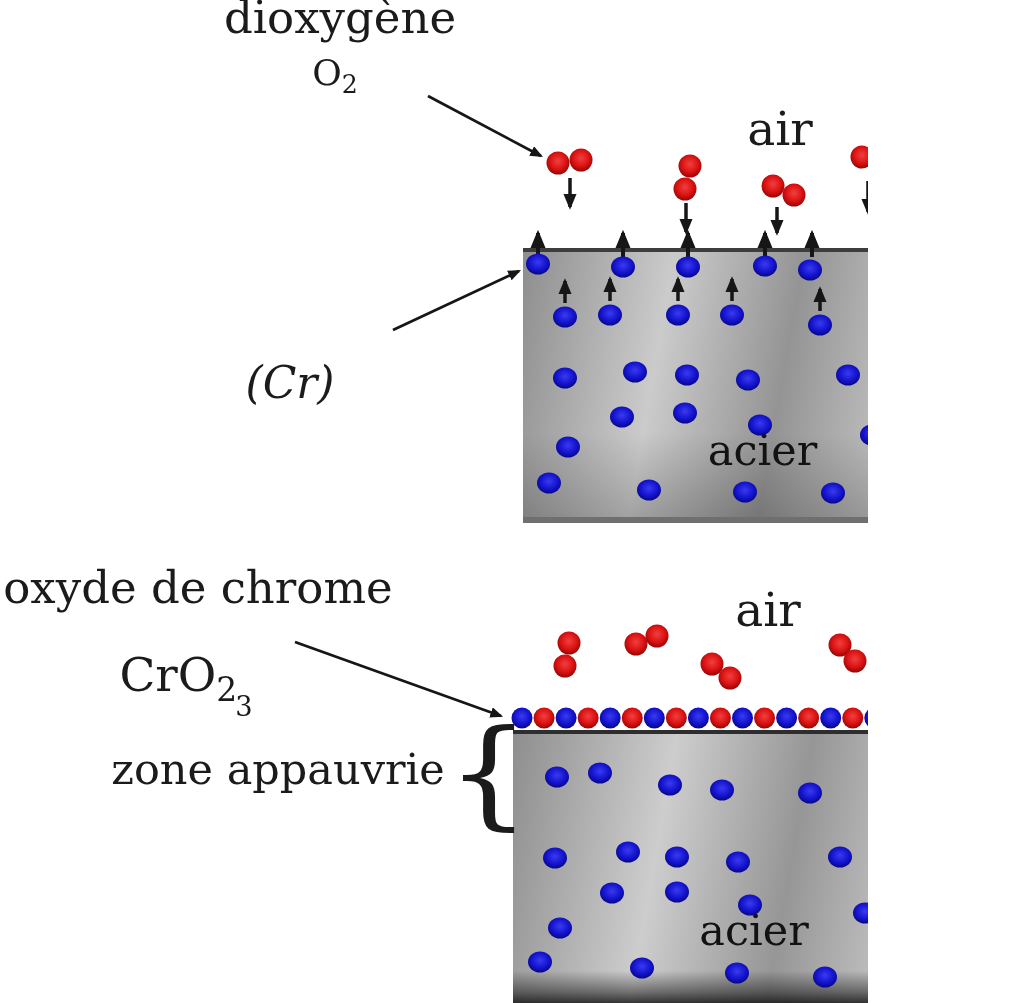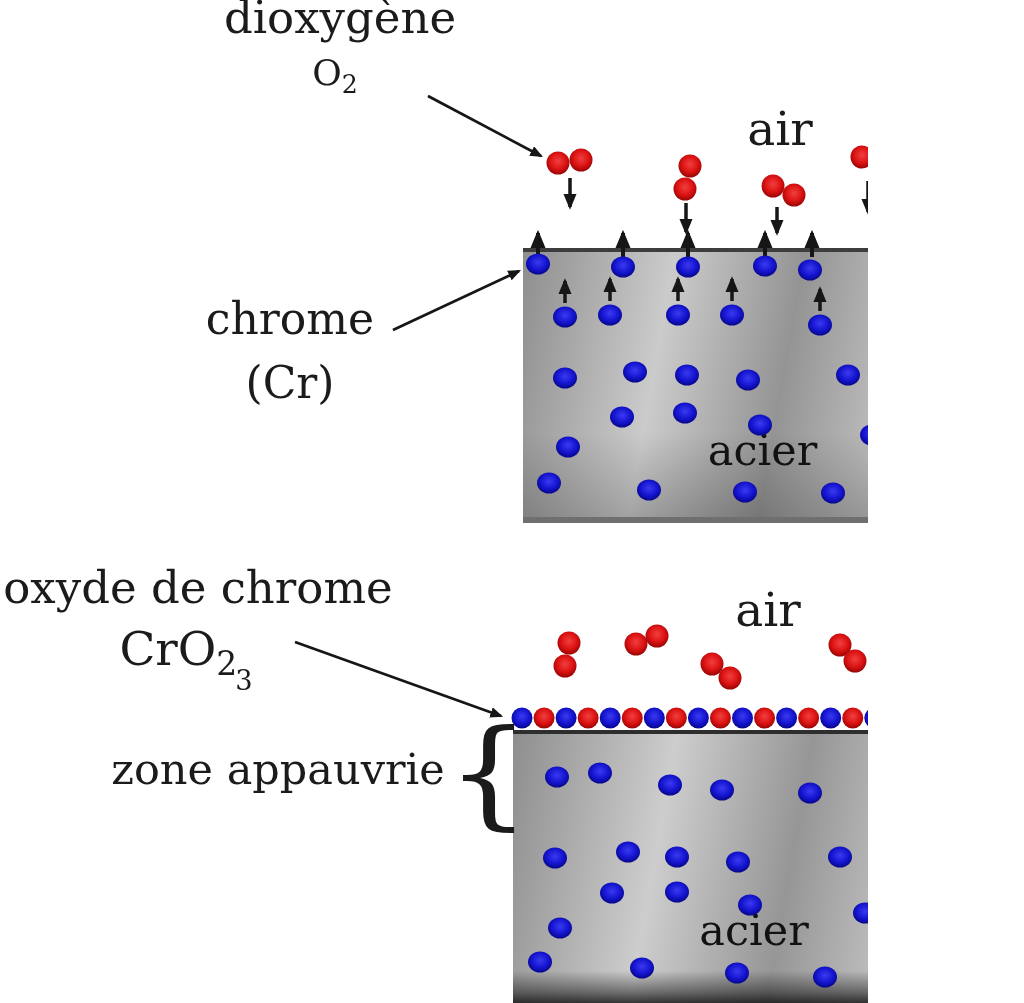--- a/index.html
+++ b/index.html
@@ -18,24 +18,24 @@
     border-top:4px solid #2e2e2e;
     background:
       linear-gradient(180deg, rgba(0,0,0,0) 88%, rgba(20,20,20,0.50) 96%, rgba(10,10,10,0.78) 100%),
       linear-gradient(100deg,#8e8e8e 0%,#cdcdcd 30%,#969696 55%,#c6c6c6 78%,#8c8c8c 100%);
   }
   .lbl{position:absolute;text-align:center;white-space:nowrap;line-height:1.15;}
   #lbl-dioxygene{left:150px;top:-8px;width:380px;font-size:45px;}
   #lbl-o2{left:145px;top:52px;width:380px;font-size:36px;}
   #lbl-air-top{left:700px;top:102px;width:160px;font-size:47px;}
   #lbl-chrome{left:140px;top:294px;width:300px;font-size:44px;}
-  #lbl-cr{left:140px;top:358px;width:300px;font-size:44px;}
+  #lbl-cr{left:140px;top:358px;width:300px;font-size:44px;font-style:italic;}
   #lbl-acier-top{left:680px;top:426px;width:165px;font-size:43px;color:#121212;}
   #lbl-oxide{left:-14px;top:562px;width:424px;font-size:45px;}
-  #lbl-cro23{left:10px;top:622px;width:352px;font-size:47px;}
+  #lbl-cro23{left:10px;top:648px;width:352px;font-size:47px;}
   #lbl-air-bottom{left:688px;top:583px;width:160px;font-size:47px;}
   #lbl-zone{left:87px;top:740px;width:382px;font-size:43px;line-height:59px;white-space:nowrap;}
   #lbl-zone span{display:block;}
   #lbl-acier-bottom{left:668px;top:906px;width:172px;font-size:43px;color:#121212;}
   #brace{left:450px;top:706px;width:60px;font-size:118px;line-height:134px;
          transform:scaleX(1.12);transform-origin:center;}
   sub{font-size:70%;line-height:0;}
   sub.deep{font-size:58%;position:relative;top:0.55em;margin-left:-2px;}
   #overlay{position:absolute;left:0;top:0;z-index:5;pointer-events:none;}
   .lbl{z-index:4;}
@@ -44,21 +44,20 @@
 <body>
 
 <div id="stage">
 
   <div class="steel" id="steel-top"></div>
   <div class="steel" id="steel-bottom"></div>
 
   <div class="lbl" id="lbl-dioxygene">dioxygène</div>
   <div class="lbl" id="lbl-o2"><span>O</span><sub>2</sub></div>
   <div class="lbl" id="lbl-air-top">air</div>
-  <div class="lbl" id="lbl-chrome">chrome</div>
   <div class="lbl" id="lbl-cr">(Cr)</div>
   <div class="lbl" id="lbl-acier-top">acier</div>
 
   <div class="lbl" id="lbl-oxide">oxyde de chrome</div>
   <div class="lbl" id="lbl-cro23"><span>CrO</span><sub>2</sub><sub class="deep">3</sub></div>
   <div class="lbl" id="lbl-air-bottom">air</div>
   <div class="lbl" id="lbl-zone">
       <span>zone appauvrie</span>
     </div>
   <div class="lbl" id="lbl-acier-bottom">acier</div>

